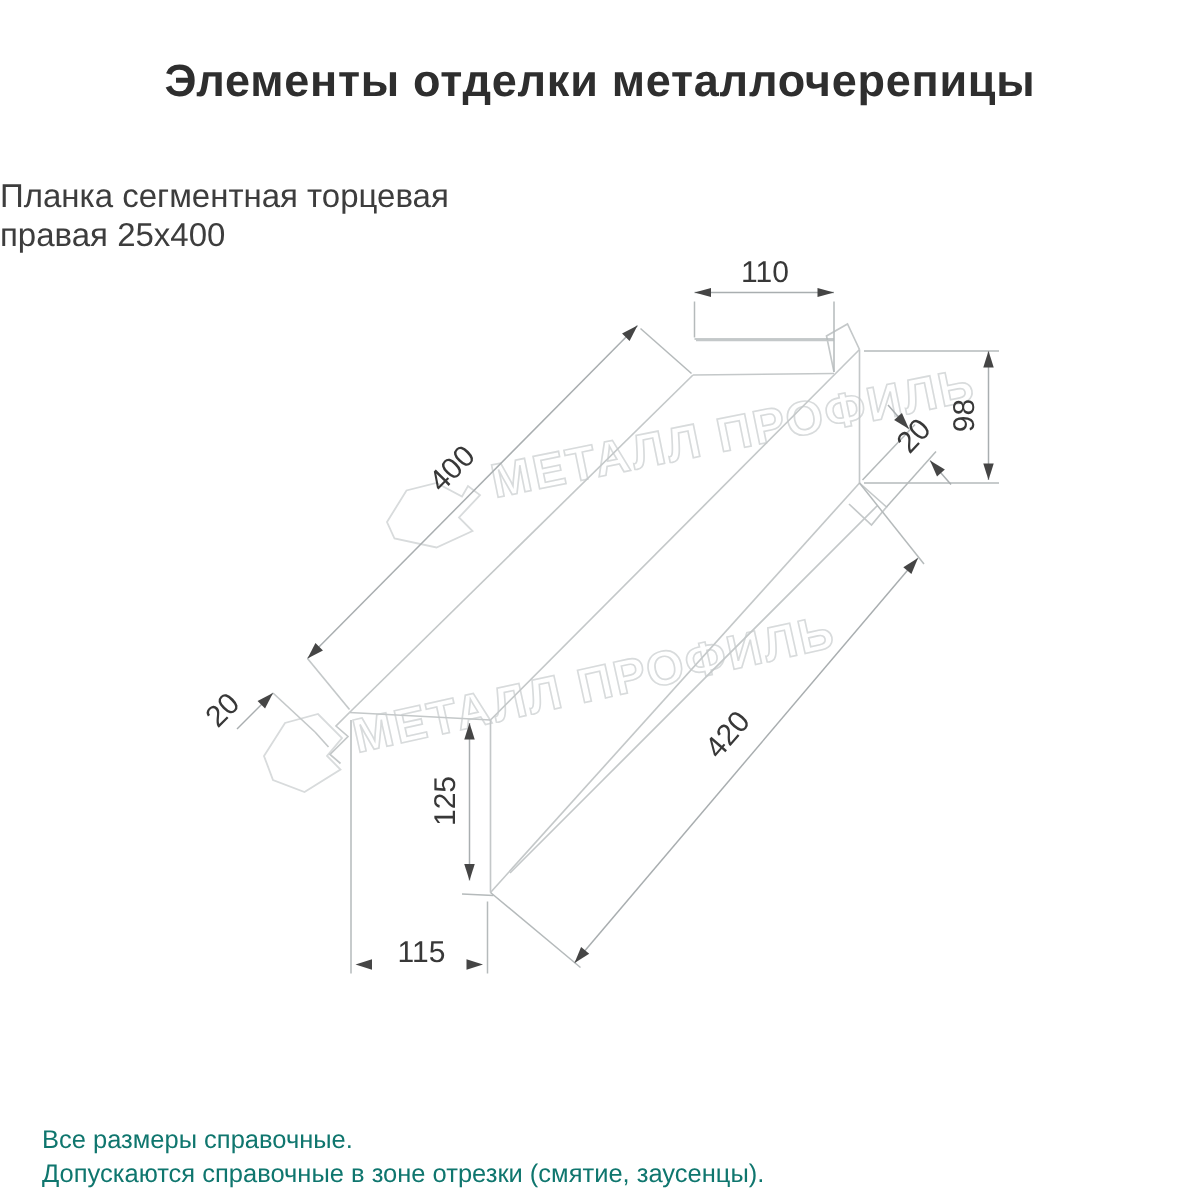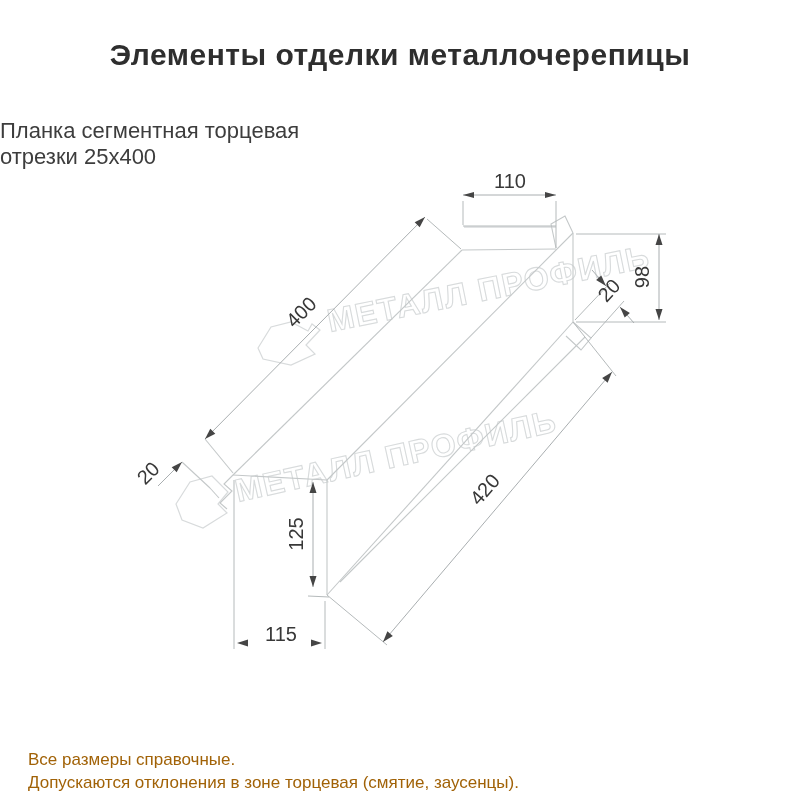--- a/index.html
+++ b/index.html
@@ -11,21 +11,21 @@
     position:absolute;top:26px;left:0;width:100%;text-align:center;
     font-size:30px;font-weight:bold;color:#2e2e2e;letter-spacing:0.5px;
   }
   .subtitle{
     position:absolute;top:106px;left:0;width:100%;text-align:left;
     font-size:22px;font-weight:400;color:#3d3d3d;line-height:26px;
   }
   .drawing{position:absolute;top:0;left:0;}
   .notes{
     position:absolute;top:736px;left:28px;
-    font-size:17px;color:#a16207;line-height:23px;
+    font-size:17px;color:#0f766e;line-height:23px;
   }
   .part-line{stroke:#c4c8c9;stroke-width:1.1;fill:none;}
   .dim-line{stroke:#a9aeb0;stroke-width:1;fill:none;}
   .ext-line{stroke:#b5babb;stroke-width:1;fill:none;}
   .arrow{fill:#454545;stroke:none;}
   .dim-text{font-family:"Liberation Sans","DejaVu Sans",sans-serif;font-size:20px;fill:#383838;}
   .wm-text{
     font-family:"Liberation Sans","DejaVu Sans",sans-serif;font-size:32px;font-weight:bold;
     fill:none;stroke:#d8dbdc;stroke-width:1.1;letter-spacing:1.5px;
   }
@@ -33,21 +33,21 @@
 </style>
 </head>
 <body>
 
 <div class="page">
 
   <div class="title">Элементы отделки металлочерепицы</div>
 
   <div class="subtitle">
     <div>Планка сегментная торцевая</div>
-    <div>отрезки 25x400</div>
+    <div>правая 25x400</div>
   </div>
 
   <svg class="drawing" width="800" height="800" viewBox="0 0 800 800" xmlns="http://www.w3.org/2000/svg">
 
     <g>
       <polygon class="wm-logo" points="258,336 271,315 291,310 308,319 312,312 320,318 306,333 315,342 291,353 263,347"></polygon>
       <text class="wm-text" x="330" y="320" transform="rotate(-11.5 330 320)">МЕТАЛЛ ПРОФИЛЬ</text>
     </g>
     <g>
       <polygon class="wm-logo" points="176,492 190,470 212,464 228,480 218,492 227,501 203,516 182,508"></polygon>
@@ -129,16 +129,16 @@
       <text class="dim-text" x="306" y="305" text-anchor="middle" transform="rotate(-45 306 305)">400</text>
       <text class="dim-text" x="153" y="466" text-anchor="middle" transform="rotate(-45 153 466)">20</text>
       <text class="dim-text" x="303" y="522" text-anchor="middle" transform="rotate(-90 303 522)">125</text>
       <text class="dim-text" x="490" y="482" text-anchor="middle" transform="rotate(-49 490 482)">420</text>
       <text class="dim-text" x="281" y="629" text-anchor="middle">115</text>
     </g>
   </svg>
 
   <div class="notes">
     <div>Все размеры справочные.</div>
-    <div>Допускаются отклонения в зоне торцевая (смятие, заусенцы).</div>
+    <div>Допускаются справочные в зоне отрезки (смятие, заусенцы).</div>
   </div>
 
 </div>
 
 </body></html>

